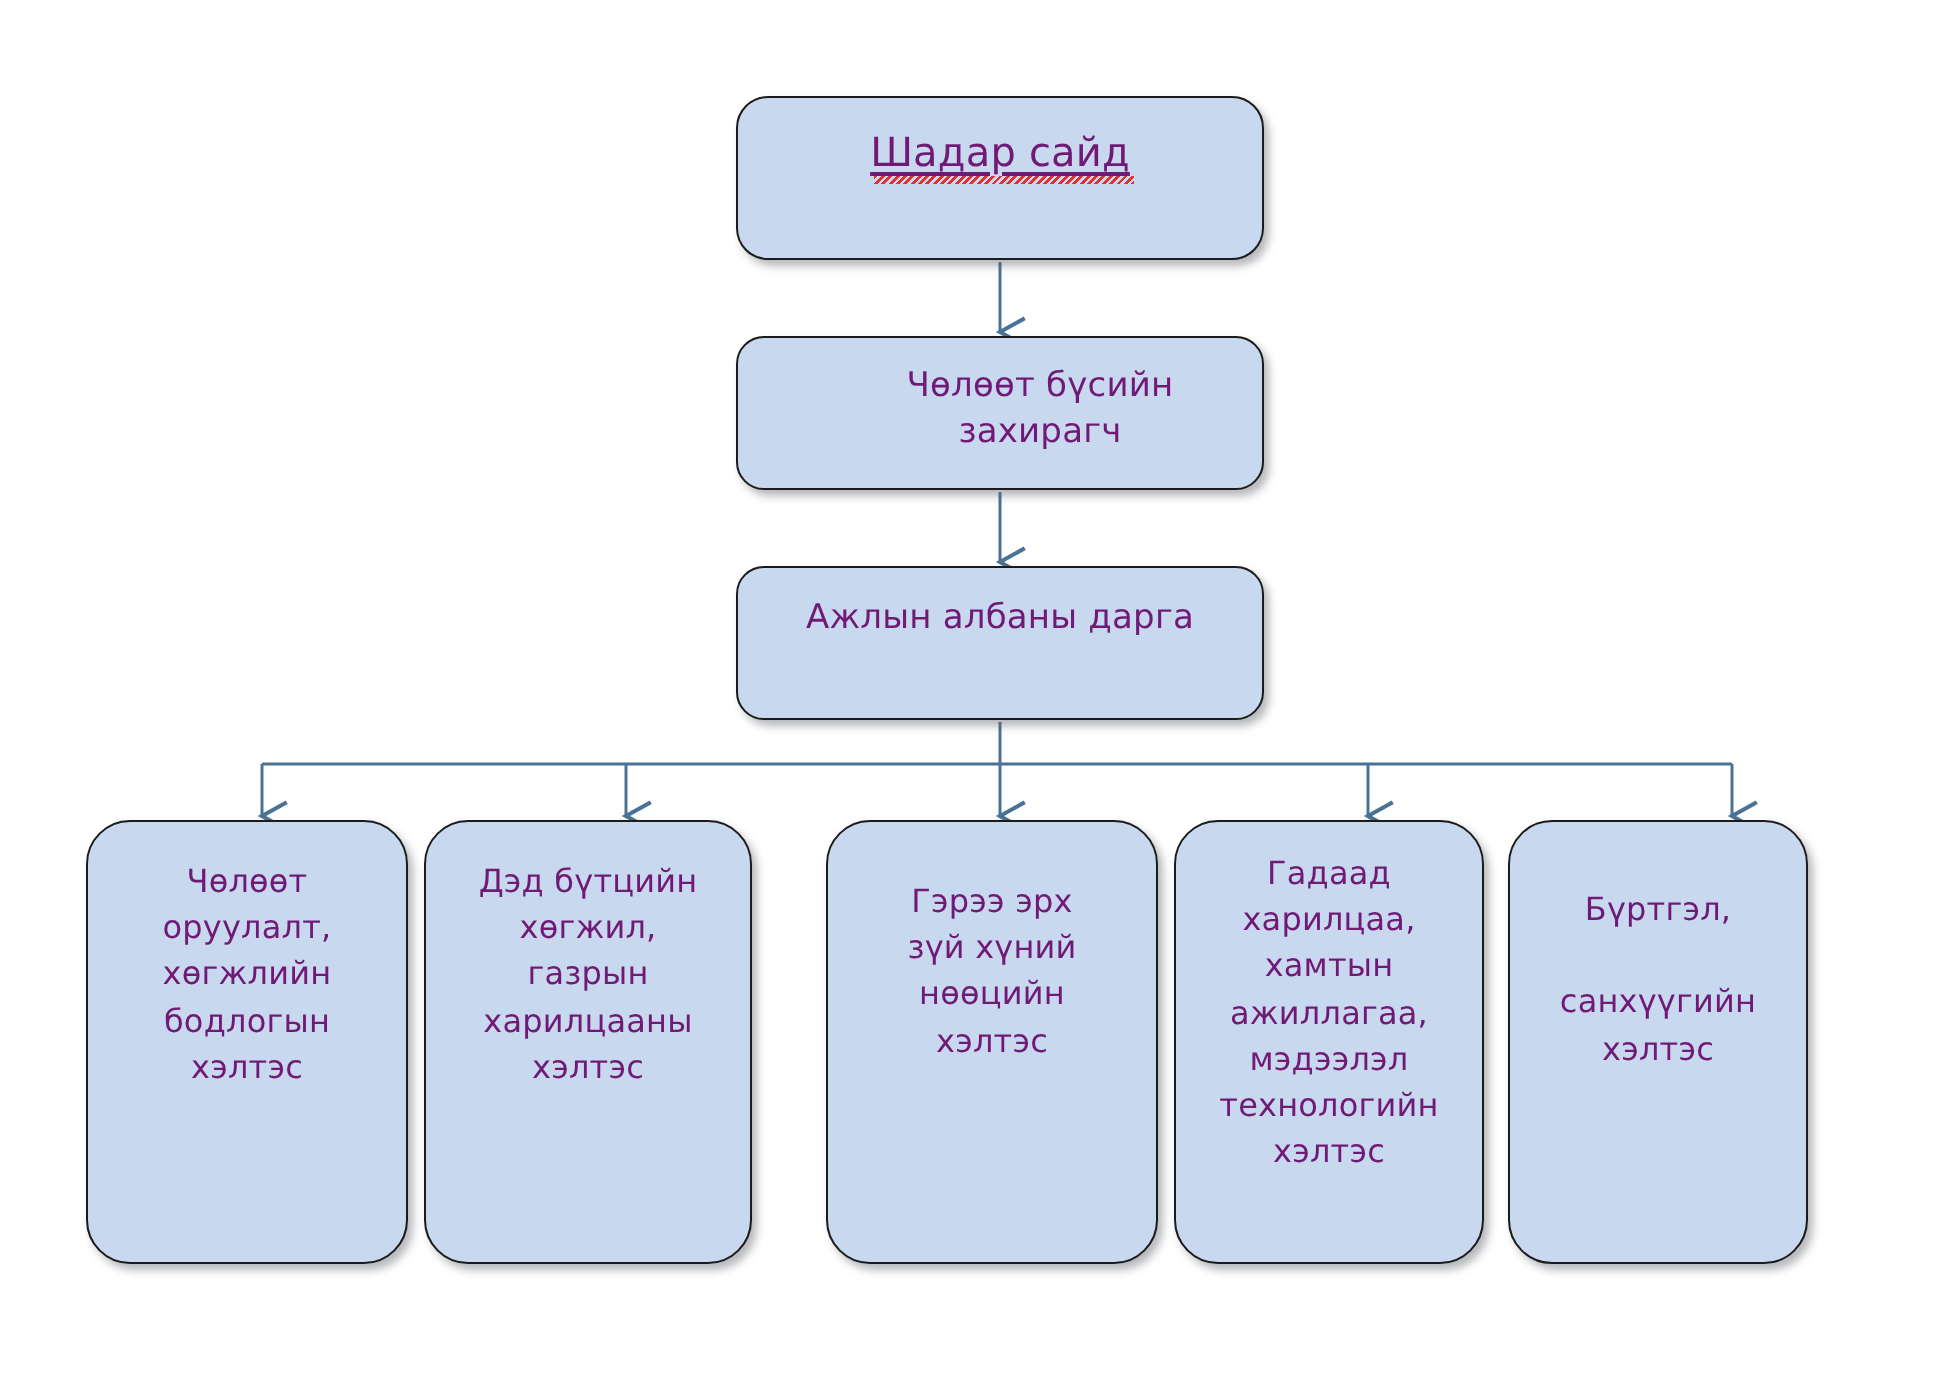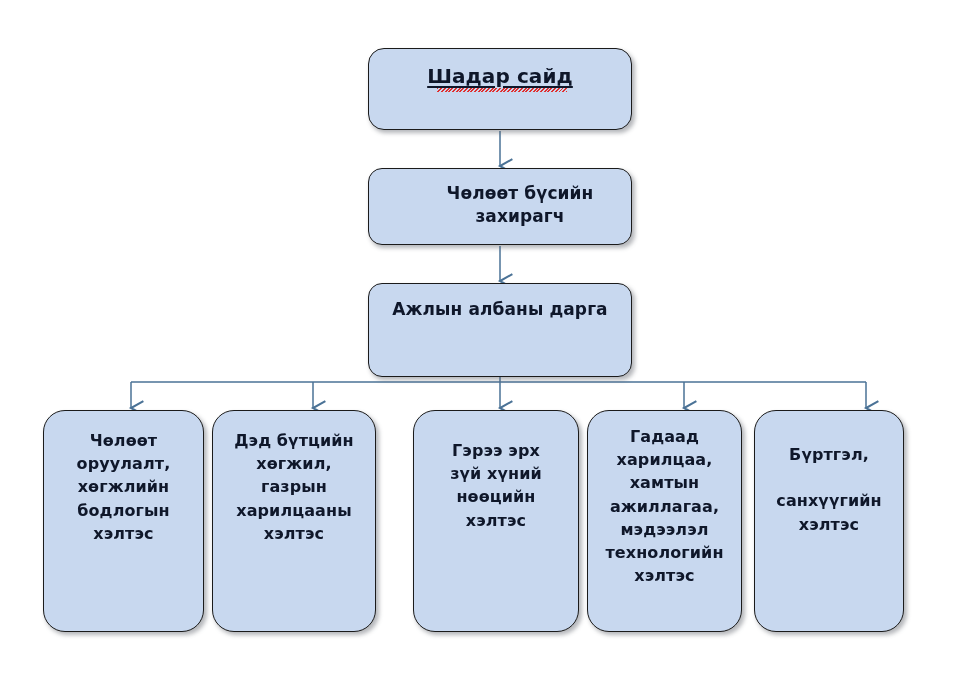--- a/index.html
+++ b/index.html
@@ -34,22 +34,22 @@
     box-sizing: border-box;
     background: #c8d8ef;
     border: 1.4px solid #1b1b1b;
     border-radius: 14px;
     box-shadow: 2.5px 3px 4px rgba(90, 95, 105, 0.45);
     display: flex;
     justify-content: center;
     text-align: center;
   }
   .node-label {
-    font-weight: bold;
-    color: #0f172a;
+    font-weight: normal;
+    color: #701a75;
     line-height: 1.33;
     white-space: pre-line;
     letter-spacing: 0.1px;
   }
 
   
   #node-deputy-minister {
     left: 368px;
     top: 48px;
     width: 264px;
@@ -89,21 +89,21 @@
     font-size: 17px;
     padding-top: 13px;
     margin-left: 40px;
   }
 
   
   #node-office-head {
     left: 368px;
     top: 283px;
     width: 264px;
-    height: 94px;
+    height: 77px;
     align-items: flex-start;
   }
   #node-office-head .node-label {
     font-size: 17px;
     padding-top: 14px;
   }
 
   
   .dept-box {
     top: 410px;

